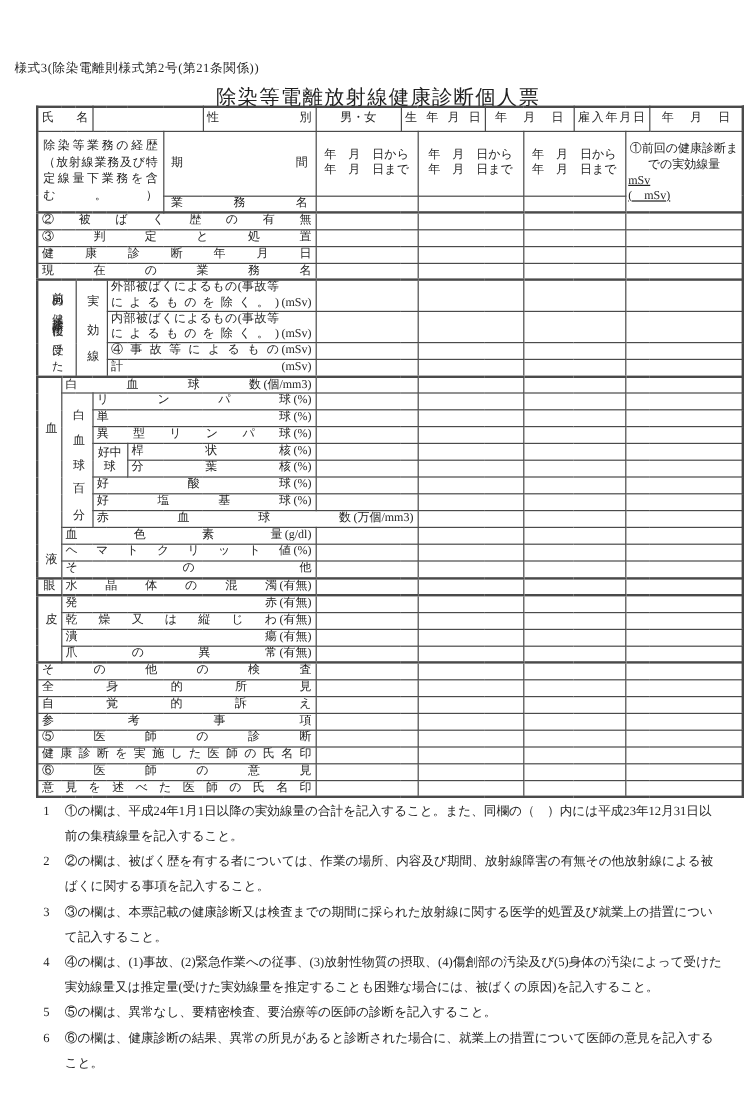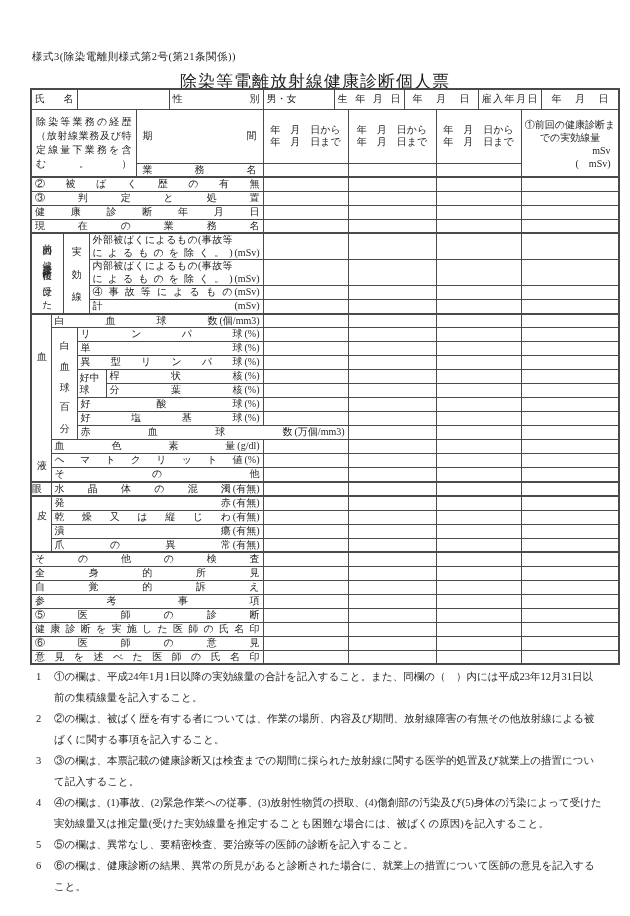--- a/index.html
+++ b/index.html
@@ -2,51 +2,51 @@
 <html><head>
 <meta charset="utf-8">
 <style>
   :root{ --bc:#4a4a4a; --tc:#1f1f1f; }
   html,body{margin:0;padding:0;}
   body{
     width:630px;height:916px;position:relative;background:#ffffff;
     font-family:"Liberation Serif","DejaVu Serif",serif;color:var(--tc);
     overflow:hidden;
   }
-  .format-ref{position:absolute;left:32px;top:50px;font-size:10.5px;letter-spacing:.5px;text-align:right;}
+  .format-ref{position:absolute;left:12px;top:50px;font-size:10.5px;letter-spacing:.5px;text-align:right;}
   .form-title{position:absolute;left:0;top:70px;width:630px;text-align:center;font-size:17px;letter-spacing:1px;}
   table.form{
     position:absolute;left:30px;top:88px;width:588px;
     border-collapse:collapse;table-layout:fixed;
     font-size:10px;
     border-radius:14px;
   }
   table.form td{
     border:1px solid var(--bc);
     padding:0 3px;line-height:1.25;vertical-align:middle;
     overflow:hidden;
   }
   table.form{border:2px solid var(--bc);}
   tr{height:14px;}
   tr.h20{height:20px;} tr.h54{height:54px;} tr.h26{height:26px;}
   tr.sect > td{border-top-width:2px;}
   .j{text-align:justify;text-align-last:justify;}
-  .c{text-align:left;margin-top:48px;}
+  .c{text-align:center;margin-top:48px;}
   .lu{display:flex;align-items:flex-end;gap:2px;width:100%;}
   .lu .l{flex:1;text-align:justify;text-align-last:justify;min-width:0;}
   .lu .u{white-space:nowrap;flex:0 0 auto;}
   .vwrap{writing-mode:vertical-rl;text-align:justify;text-align-last:justify;margin:0 auto;letter-spacing:1px;}
   .v-zenkai{height:74px;font-size:9.5px;line-height:10px;letter-spacing:0;}
   .v-jikkou{height:72px;}
   .v-blood{height:110px;margin:26px auto;}
   .v-pct{height:104px;letter-spacing:0;}
   .v-skin{height:44px;margin:4px auto;}
   .date-cell{text-align:center;line-height:16px;}
   .dose-head .dl{text-align:center;line-height:13px;padding-top:2px;}
-  .dose-head .du{text-align:right;line-height:13px;padding-right:6px;}
+  .dose-head .du{text-align:left;line-height:13px;padding-right:6px;text-decoration:underline;}
   .notes{position:absolute;left:30px;top:666px;width:572px;font-size:10.5px;}
   .notes-title{margin-left:8px;line-height:20px;}
   .note{display:flex;margin-left:6px;line-height:21px;}
   .note .n{flex:0 0 18px;}
   .note .t{flex:1;}
   .entry{background:#ffffff;}
 </style>
 </head>
 <body>
 

